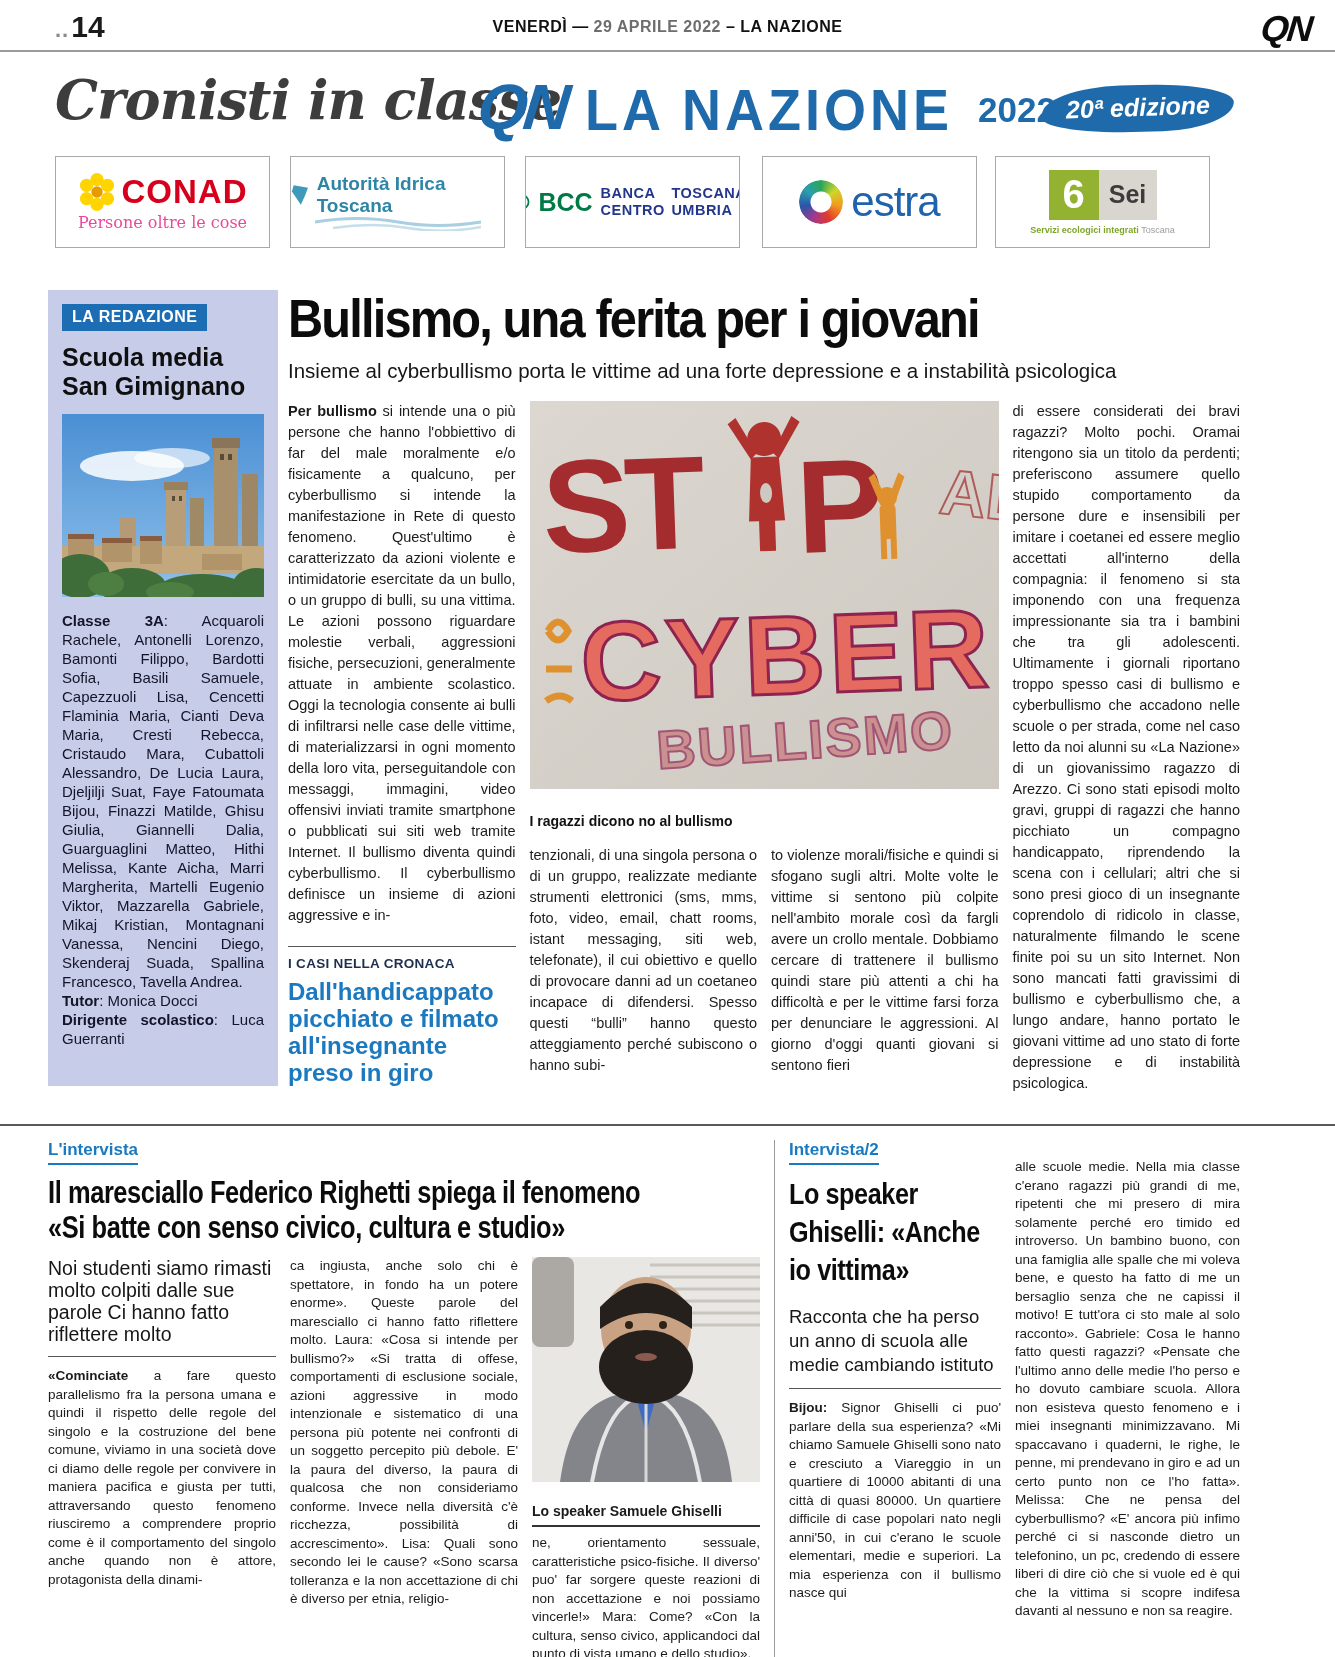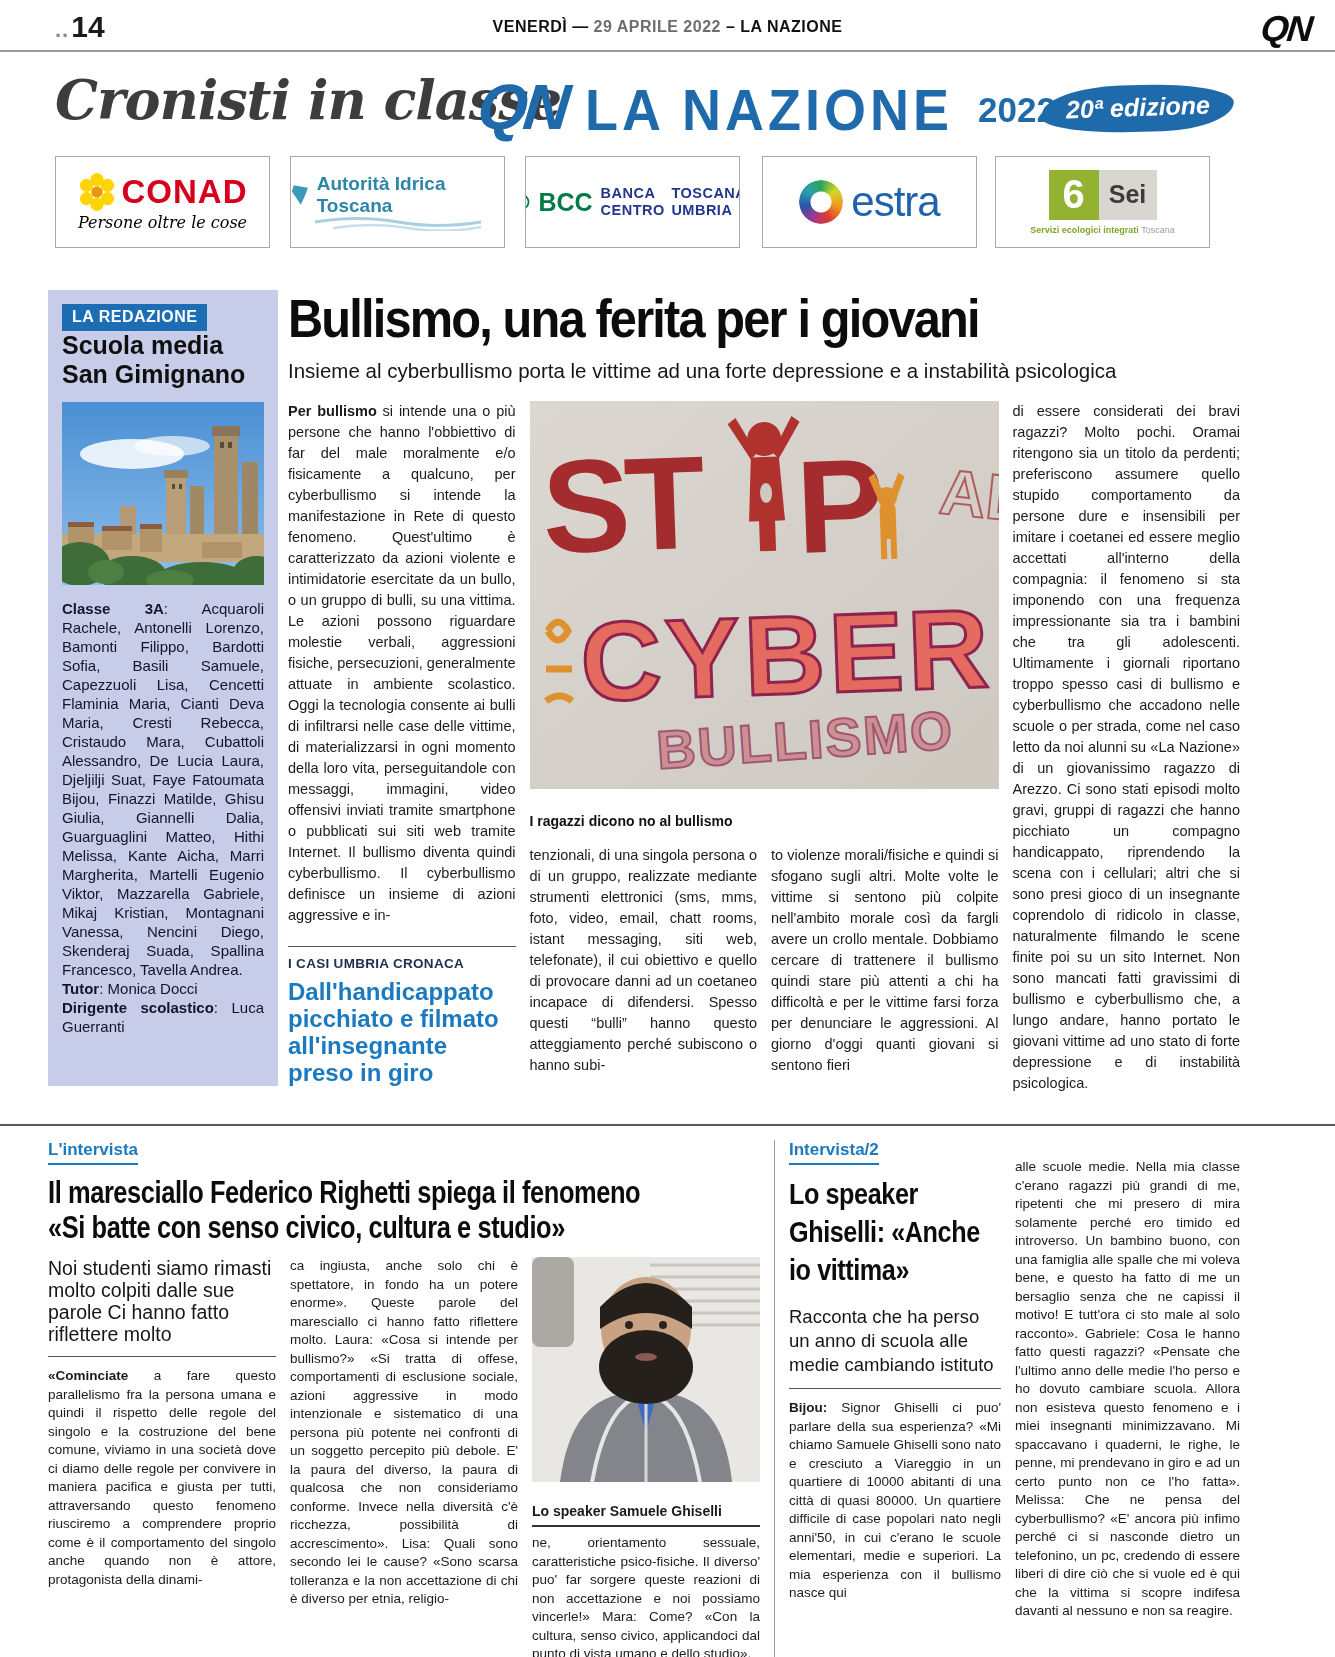--- a/index.html
+++ b/index.html
@@ -21,40 +21,40 @@
   .script-title { position:absolute; left:55px; top:68px; font-family:"DejaVu Serif", serif; font-style:italic; font-weight:700; font-size:54px; color:#3d3d3d; letter-spacing:-1px; }
   .qn-banner { position:absolute; left:478px; top:70px; font-size:64px; font-weight:900; font-style:italic; letter-spacing:-4px; transform:skewX(-6deg); color:#1f6aab; }
   .brand { position:absolute; left:585px; top:77px; font-size:54px; font-weight:900; letter-spacing:4px; color:#1f6aab; transform:scaleY(1.06); transform-origin:left top; white-space:nowrap; }
   .year { position:absolute; left:978px; top:90px; font-size:35px; font-weight:700; color:#1f6aab; }
   .edition-badge { position:absolute; left:1042px; top:85px; background:#1f6aab; color:#fff; font-style:italic; font-weight:700; font-size:25px; padding:8px 24px 10px; border-radius:46% 54% 42% 58% / 62% 48% 64% 40%; transform:rotate(-2deg); white-space:nowrap; }
   
   .sponsors { position:absolute; left:0; top:156px; width:1236px; height:94px; }
   .sbox { position:absolute; top:0; width:215px; height:92px; background:#fff; border:1px solid #a9a9a9; display:flex; flex-direction:column; align-items:center; justify-content:center; overflow:hidden; }
   .conad-row { display:flex; align-items:center; gap:6px; }
   .conad-name { color:#d6001c; font-weight:900; font-size:33px; letter-spacing:1px; }
-  .conad-tag { color:#000000; font-family:"DejaVu Serif", serif; font-style:italic; font-size:16px; margin-top:2px; }
+  .conad-tag { color:#ec4899; font-family:"DejaVu Serif", serif; font-size:16px; margin-top:2px; }
   .ait-row { display:flex; align-items:center; gap:6px; }
   .ait-name { color:#2e86a6; font-weight:700; font-size:19px; }
   .bcc-row { display:flex; align-items:center; gap:8px; }
   .bcc-abbr { color:#007a45; font-weight:800; font-size:25px; }
   .bcc-lines { display:flex; flex-direction:row; line-height:17px; }
   .bcc-lines span { color:#22368e; font-weight:800; font-size:14.5px; letter-spacing:.5px; }
   .estra-row { display:flex; align-items:center; gap:8px; }
   .estra-swirl { width:44px; height:44px; border-radius:50%; background:conic-gradient(#2aa45a,#cfd62a,#f29a1f,#e03a2f,#a0388f,#2b55a8,#2a9fae,#2aa45a); -webkit-mask:radial-gradient(circle, transparent 10px, #000 11px); mask:radial-gradient(circle, transparent 10px, #000 11px); }
   .estra-name { color:#1f63ac; font-weight:400; font-size:42px; letter-spacing:-1px; }
   .sei-row { display:flex; align-items:center; }
   .sei-six { width:50px; height:50px; background:#93b232; color:#fff; font-weight:800; font-size:40px; display:flex; align-items:center; justify-content:center; }
   .sei-name { width:58px; height:50px; background:#d9d6cf; color:#3c3c3c; font-weight:800; font-size:25px; display:flex; align-items:center; justify-content:center; }
   .sei-tag { font-size:9px; margin-top:5px; }
   .sei-tag .g { color:#7ea32b; font-weight:700; }
   .sei-tag .t { color:#9b9b9b; }
   
   .redazione { position:absolute; left:48px; top:290px; width:230px; height:796px; background:#c7cde8; padding:14px; overflow:hidden; }
   .red-badge { display:inline-block; background:#1d6db5; color:#fff; font-weight:800; font-size:16px; padding:4px 10px 5px; letter-spacing:.5px; }
-  .red-school { font-size:25px; font-weight:800; line-height:29px; color:#0f0f0f; }
+  .red-school { font-size:25px; font-weight:800; line-height:29px; margin-top:12px; color:#0f0f0f; }
   .red-photo { margin-top:13px; width:202px; height:183px; display:block; }
   .red-body { margin-top:14px; font-size:15px; line-height:19px; text-align:justify; color:#14142a; }
   .red-body b { font-weight:800; }
   
   .article { position:absolute; left:288px; top:288px; width:952px; height:834px; overflow:hidden; }
   .art-headline { font-size:53px; font-weight:800; letter-spacing:-2px; white-space:nowrap; transform:scaleX(.92); transform-origin:left top; color:#0c0c0c; }
   .art-standfirst { margin-top:10px; font-size:20.5px; color:#161616; }
   .art-cols { margin-top:18px; display:grid; grid-template-columns:227.5px 469px 227.5px; column-gap:14px; height:728px; overflow:hidden; }
   .bodytext { font-size:14.5px; line-height:21px; text-align:justify; color:#1b1b1b; }
   .bodytext b { font-weight:800; }
@@ -221,21 +221,21 @@
   </aside>
 
   <section class="article">
     <h1 class="art-headline">Bullismo, una ferita per i giovani</h1>
     <div class="art-standfirst">Insieme al cyberbullismo porta le vittime ad una forte depressione e a instabilità psicologica</div>
     <div class="art-cols">
       <div>
         <p class="bodytext"><b>Per bullismo</b><span> si intende una o più persone che hanno l'obbiettivo di far del male moralmente e/o fisicamente a qualcuno, per cyberbullismo si intende la manifestazione in Rete di questo fenomeno. Quest'ultimo è caratterizzato da azioni violente e intimidatorie esercitate da un bullo, o un gruppo di bulli, su una vittima. Le azioni possono riguardare molestie verbali, aggressioni fisiche, persecuzioni, generalmente attuate in ambiente scolastico. Oggi la tecnologia consente ai bulli di infiltrarsi nelle case delle vittime, di materializzarsi in ogni momento della loro vita, perseguitandole con messaggi, immagini, video offensivi inviati tramite smartphone o pubblicati sui siti web tramite Internet. Il bullismo diventa quindi cyberbullismo. Il cyberbullismo definisce un insieme di azioni aggressive e in-</span></p>
         <div class="kicker-block">
           <hr class="thin-rule">
-          <div class="kicker">I CASI UMBRIA CRONACA</div>
+          <div class="kicker">I CASI NELLA CRONACA</div>
           <div class="blue-head">Dall'handicappato picchiato e filmato all'insegnante preso in giro</div>
         </div>
       </div>
       <div>
         <figure>
           <svg class="poster" viewBox="0 0 469 388">
             <defs>
                 <linearGradient id="paper" x1="0" y1="0" x2="1" y2="1">
                   <stop offset="0" stop-color="#dcd8d1"></stop>
                   <stop offset="1" stop-color="#cdc9c1"></stop>

